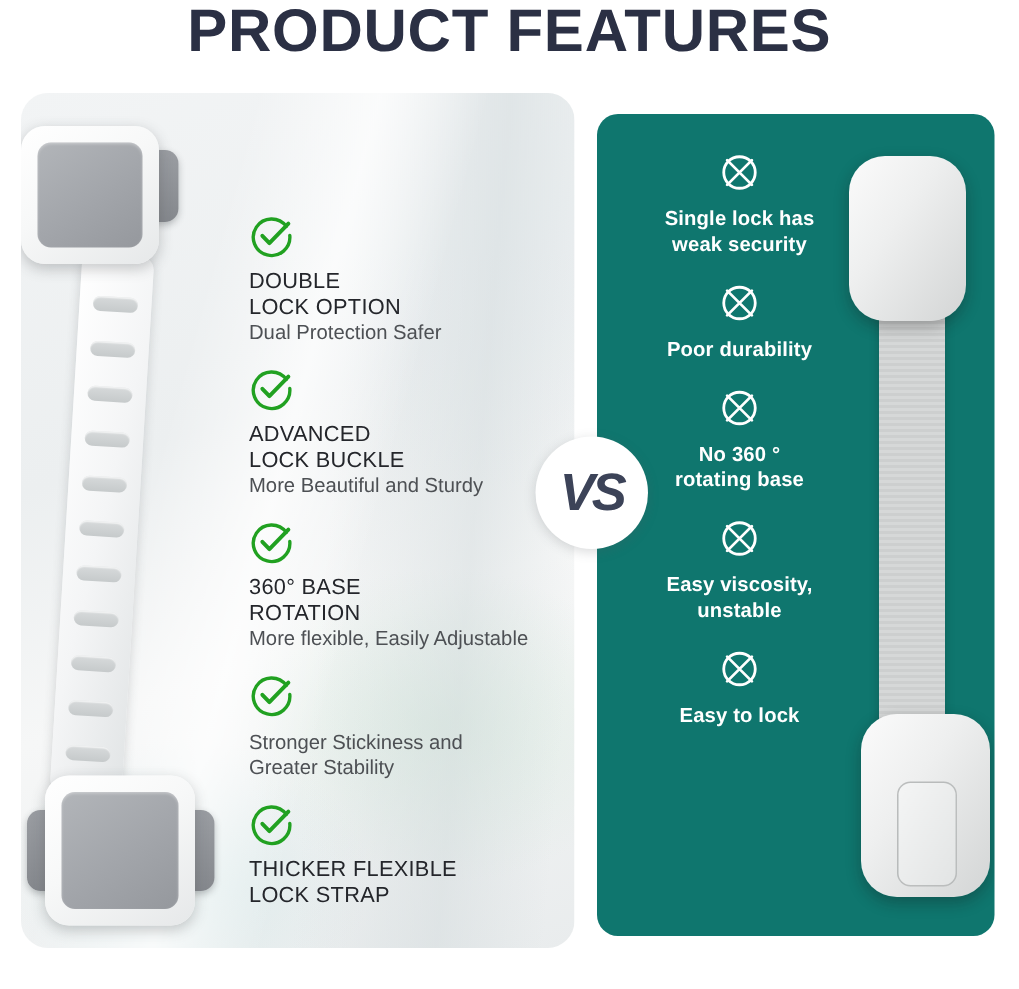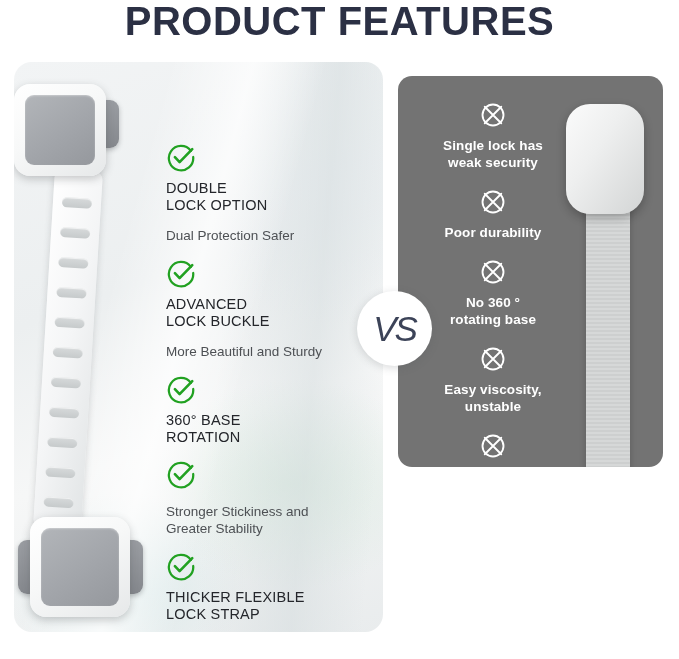--- a/index.html
+++ b/index.html
@@ -91,30 +91,30 @@
   .features{
     position:absolute;left:152px;top:80px;width:230px;
   }
   .feature{margin-bottom:14px;}
   .check-icon{display:block;width:30px;height:30px;margin-bottom:8px;}
   .feat-title{
     font-size:14.5px;font-weight:normal;color:#24262b;
     line-height:16.5px;letter-spacing:.2px;white-space:pre-line;
   }
   .feat-desc{
-    font-size:13.5px;color:#4d5054;line-height:17px;margin-top:14px;
+    font-size:13.5px;color:#4d5054;line-height:17px;margin-top:0;
     white-space:pre-line;
   }
 
   
   .con-panel{
     position:absolute;
     left:398px;top:76px;
-    width:265px;height:391px;
-    background:#737373;
+    width:265px;height:548px;
+    background:#0f766e;
     border-radius:14px;
     overflow:hidden;
   }
   .cons{
     position:absolute;left:16px;top:24px;width:158px;
     text-align:center;
   }
   .con{margin-bottom:16px;}
   .x-icon{display:block;width:30px;height:30px;margin:0 auto 7px;}
   .con-text{
@@ -146,21 +146,21 @@
 
   
   .vs-badge{
     position:absolute;left:357px;top:291px;
     width:75px;height:75px;border-radius:50%;
     background:#ffffff;
     box-shadow:0 2px 8px rgba(80,85,90,.22);
     display:flex;align-items:center;justify-content:center;
   }
   .vs-badge span{
-    font-size:35px;font-weight:normal;font-style:italic;
+    font-size:35px;font-weight:bold;font-style:italic;
     color:#3c4358;letter-spacing:-2px;
   }
 </style>
 </head>
 <body>
 
 <div class="page-title">PRODUCT FEATURES</div>
 
 <div class="pro-panel">
   <div class="blur-streak"></div>
@@ -213,20 +213,21 @@
       <div class="feat-desc">More Beautiful and Sturdy</div>
     </div>
 
     <div class="feature">
       <svg class="check-icon" viewBox="0 0 32 32">
         <path d="M26.5 9.5A13 13 0 1 0 29 16" fill="none" stroke="#21a121" stroke-width="2.4" stroke-linecap="round"></path>
         <path d="M9.5 16.2 L14.5 21.4 L28 7.6" fill="none" stroke="#21a121" stroke-width="2.8" stroke-linecap="round" stroke-linejoin="round"></path>
       </svg>
       <div class="feat-title">360° BASE
 ROTATION</div>
+      <div class="feat-desc">More flexible,  Easily Adjustable</div>
     </div>
 
     <div class="feature">
       <svg class="check-icon" viewBox="0 0 32 32">
         <path d="M26.5 9.5A13 13 0 1 0 29 16" fill="none" stroke="#21a121" stroke-width="2.4" stroke-linecap="round"></path>
         <path d="M9.5 16.2 L14.5 21.4 L28 7.6" fill="none" stroke="#21a121" stroke-width="2.8" stroke-linecap="round" stroke-linejoin="round"></path>
       </svg>
       <div class="feat-desc">Stronger Stickiness and
 Greater Stability</div>
     </div>

